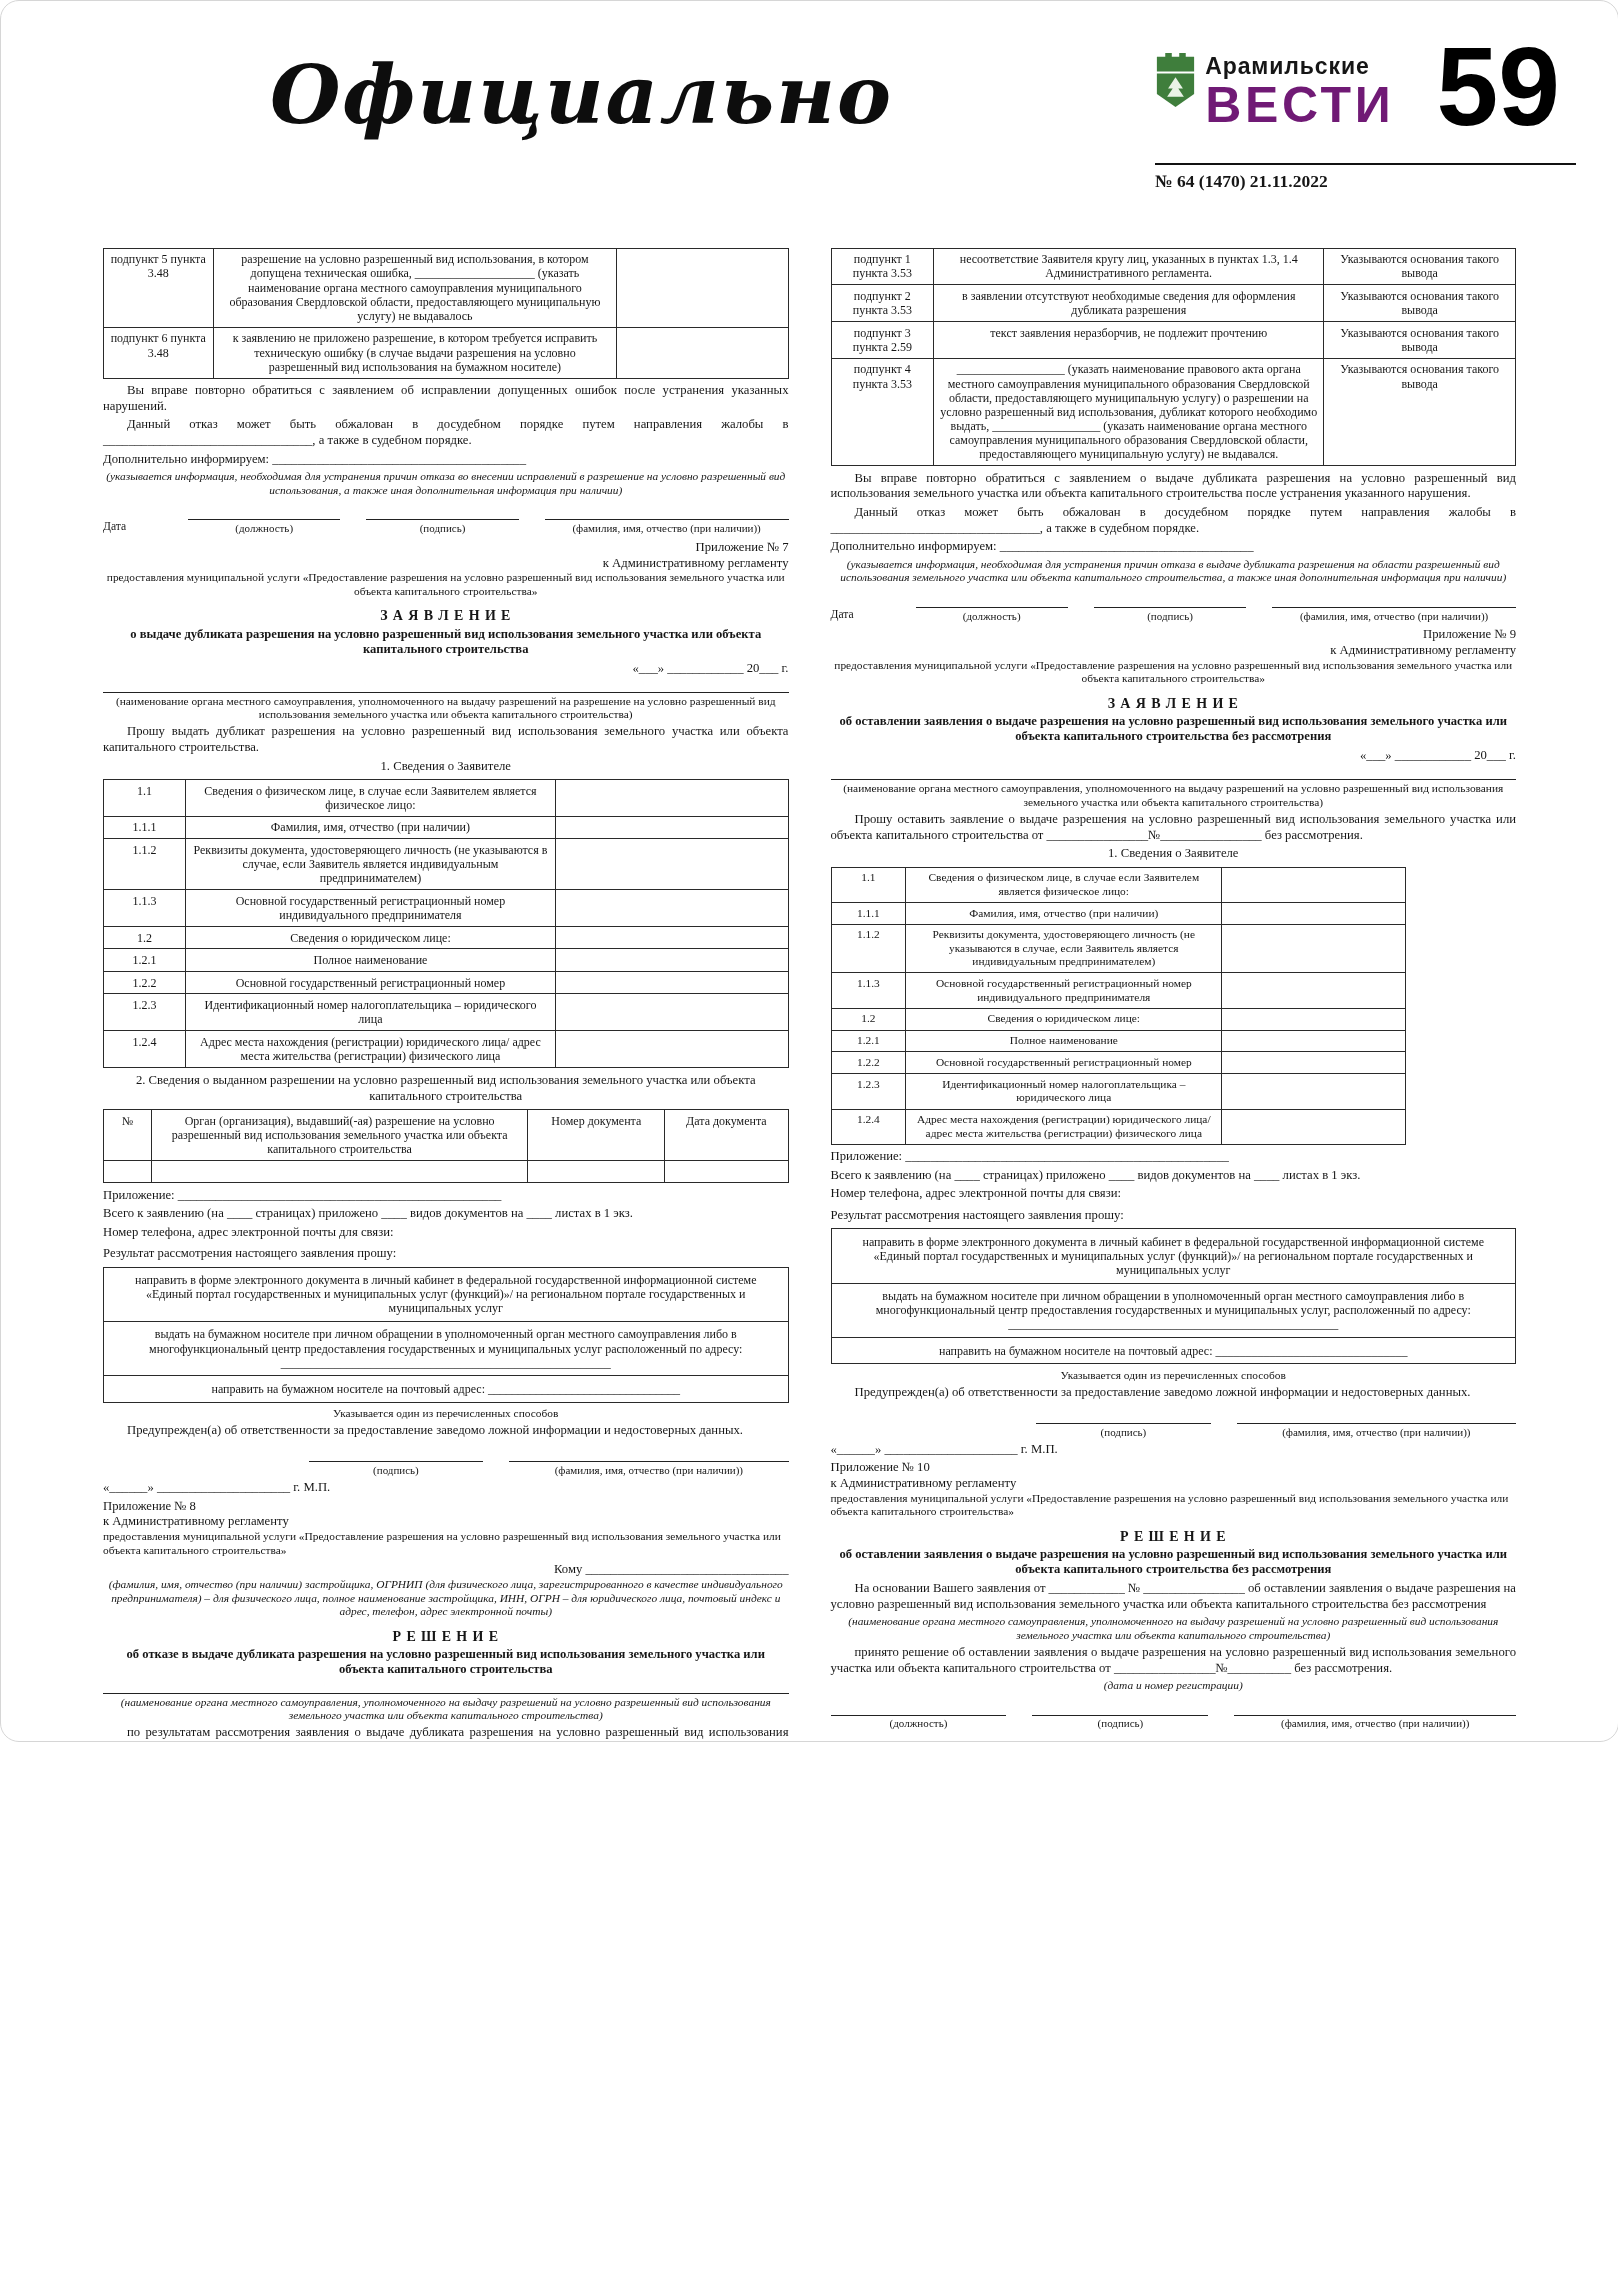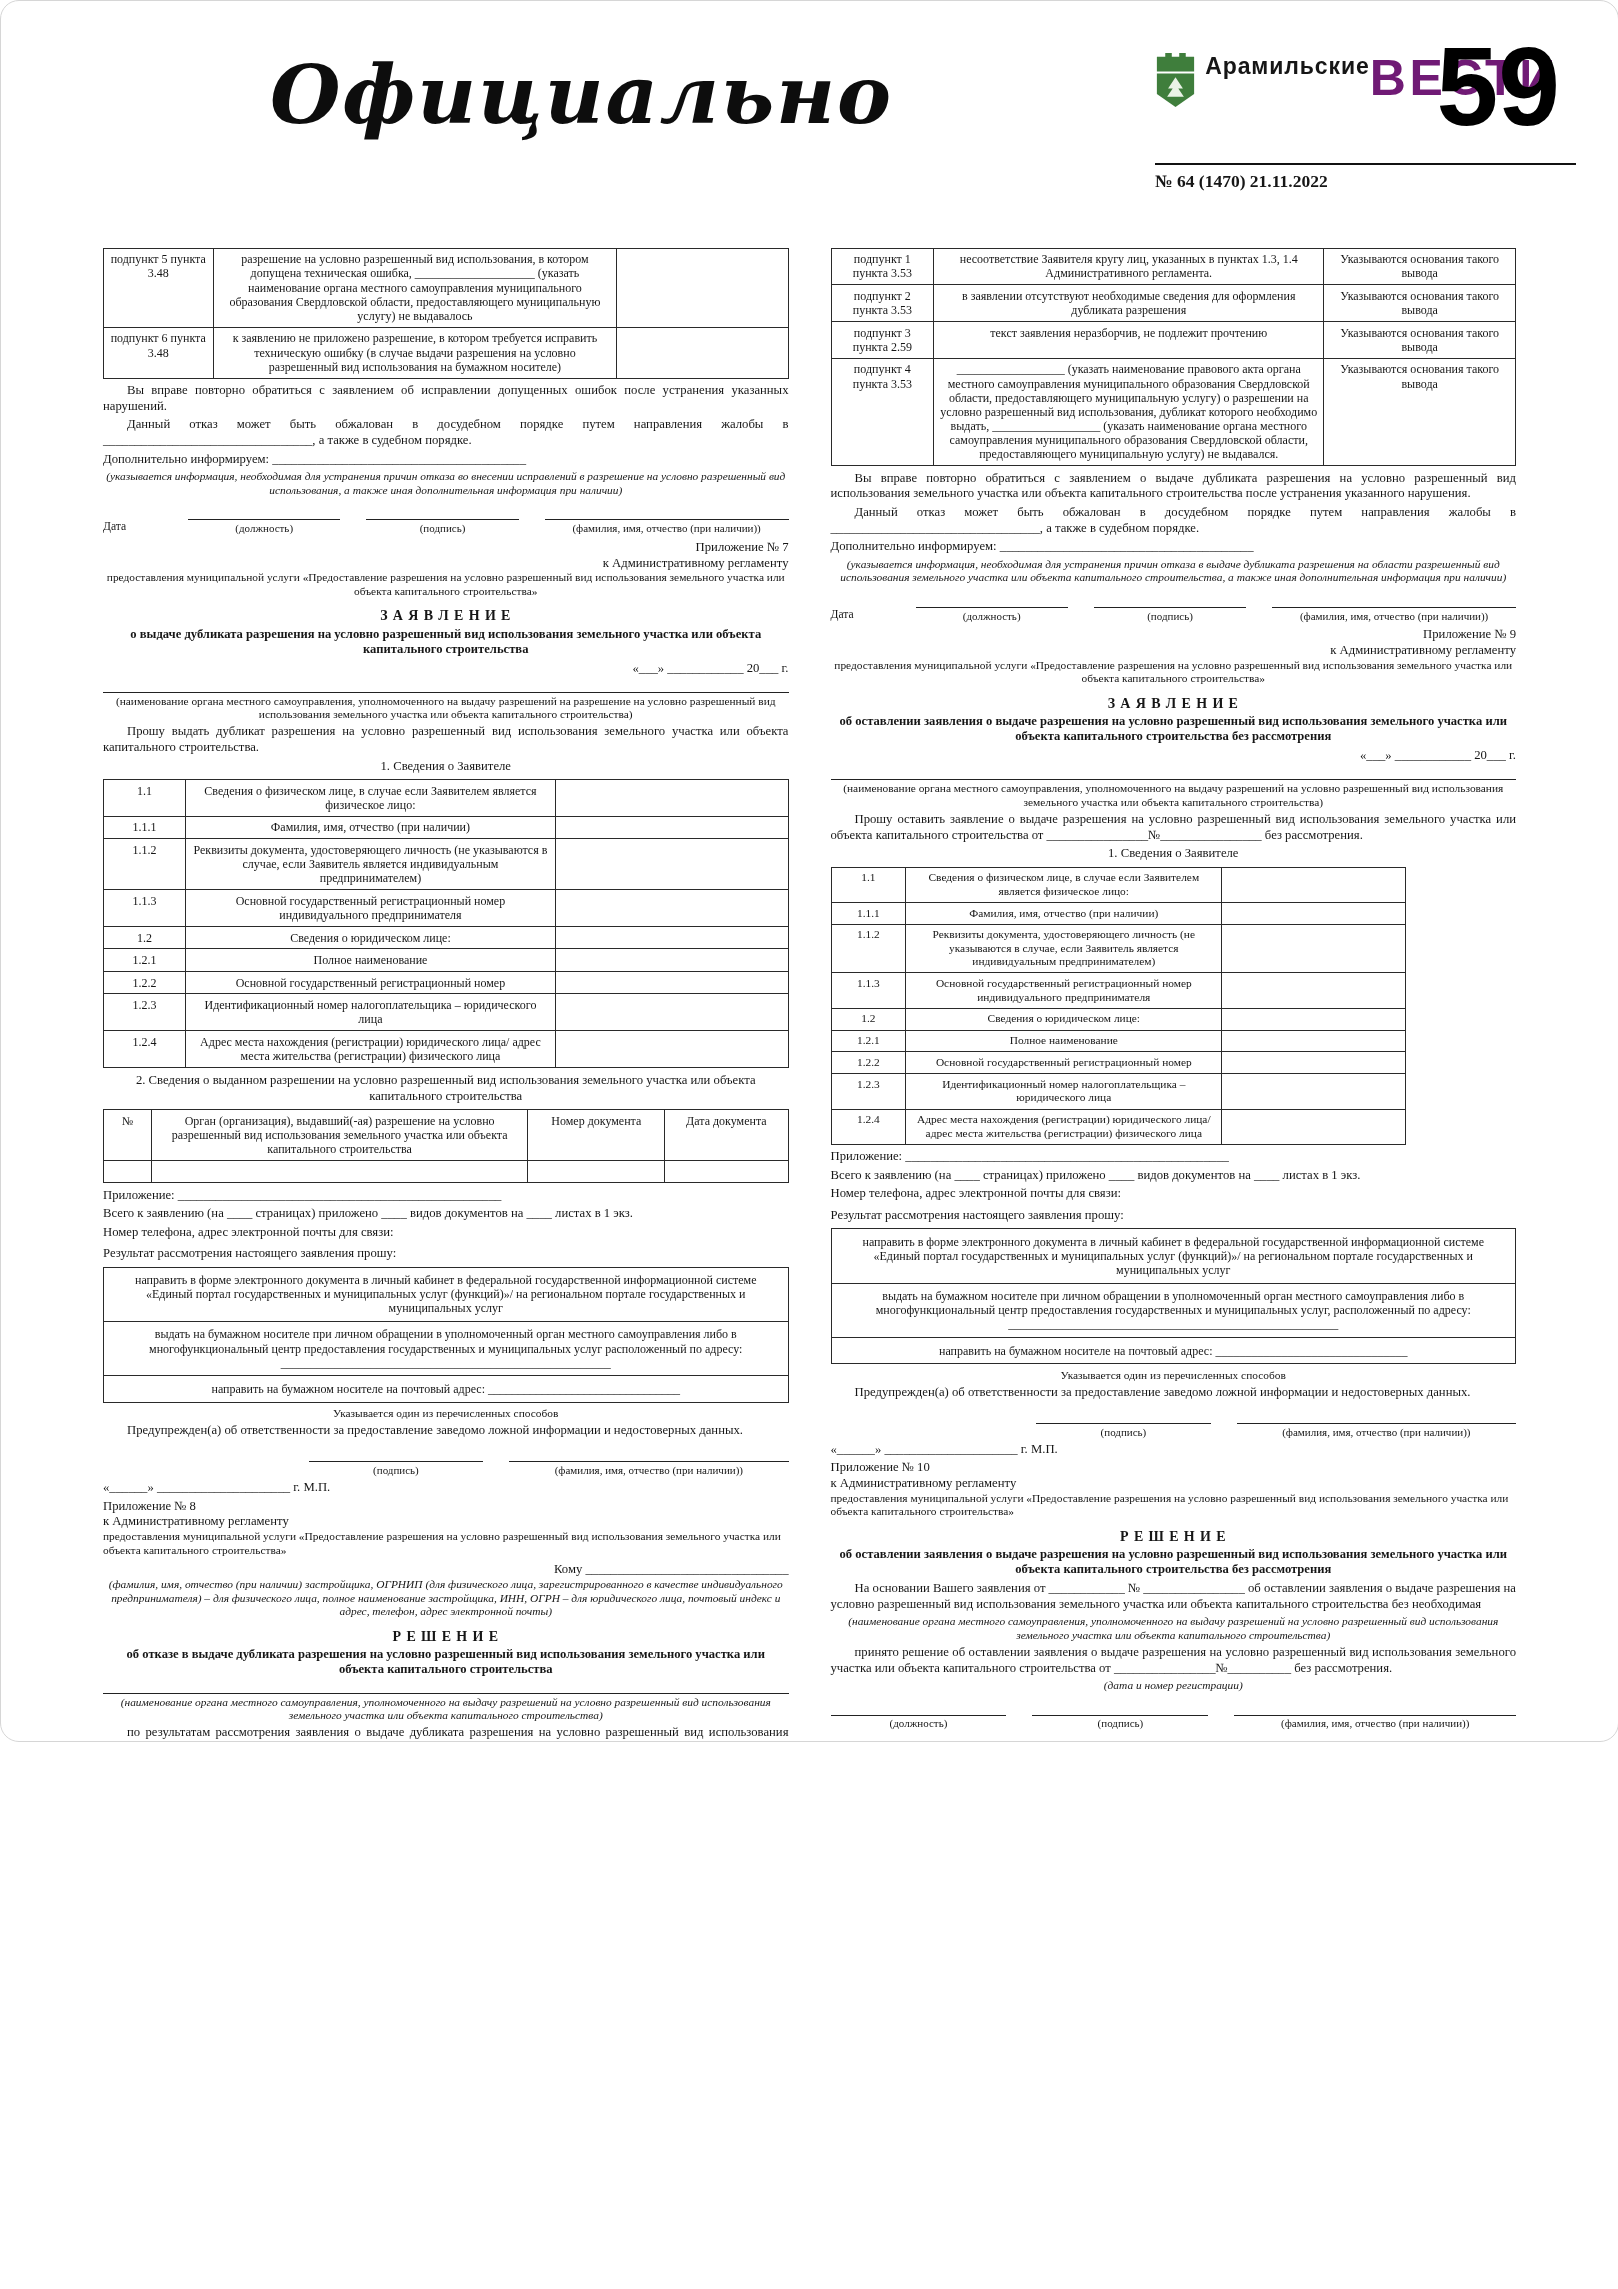--- a/index.html
+++ b/index.html
@@ -6,21 +6,21 @@
   html,body { margin:0; padding:0; background:#ffffff; }
   body { font-family:"Liberation Serif", serif; color:#161616; }
   .page { position:relative; width:1619px; height:1742px; background:#fff;
           border:1.8px solid #d6d6d6; border-radius:19px; overflow:hidden; }
 
   
   .script-title { position:absolute; left:269px; top:46px;
     font-family:"DejaVu Serif", serif; font-style:italic; font-weight:700;
     font-size:81px; letter-spacing:1.8px; color:#0d0d0d; }
   .brand { position:absolute; left:1154px; top:52px; display:flex; gap:9.2px; align-items:flex-start; }
-  .brand-names { display:flex; flex-direction:row; }
+  .brand-names { display:flex; flex-direction:column; }
   .brand-small { font-family:"Liberation Sans", sans-serif; font-weight:700; font-size:23px; letter-spacing:0.9px; }
   .brand-big { font-family:"Liberation Sans", sans-serif; font-weight:800; font-size:50px;
                letter-spacing:3.7px; line-height:0.95; margin-top:1.8px; color:#701a75; }
   .pageno { position:absolute; right:58px; top:31px; font-family:"Liberation Sans", sans-serif;
             font-weight:800; font-size:111px; line-height:1; color:#000; }
   .mast-rule { position:absolute; left:1154px; right:42px; top:162px; border-top:2.8px solid #111; }
   .issue { position:absolute; left:1154px; top:170px; font-size:17.5px; font-weight:700; }
 
   
   .cols { position:absolute; left:102px; right:102px; top:242px; display:flex; gap:42px; }
@@ -434,21 +434,21 @@
           </div>
     </div>
     <p class="p leftal">«______» _____________________ г. М.П.</p>
 
     <div class="leftal mt10">Приложение № 10</div>
     <div class="leftal">к Административному регламенту</div>
     <div class="leftal small">предоставления муниципальной услуги «Предоставление разрешения на условно разрешенный вид использования земельного участка или объекта капитального строительства»</div>
 
     <div class="doc-head">Р Е Ш Е Н И Е</div>
     <div class="doc-sub">об оставлении заявления о выдаче разрешения на условно разрешенный вид использования земельного участка или объекта капитального строительства без рассмотрения</div>
-    <p class="p ind">На основании Вашего заявления от ____________ № ________________ об оставлении заявления о выдаче разрешения на условно разрешенный вид использования земельного участка или объекта капитального строительства без необходимая</p>
+    <p class="p ind">На основании Вашего заявления от ____________ № ________________ об оставлении заявления о выдаче разрешения на условно разрешенный вид использования земельного участка или объекта капитального строительства без рассмотрения</p>
     <div class="center small it">(наименование органа местного самоуправления, уполномоченного на выдачу разрешений на условно разрешенный вид использования земельного участка или объекта капитального строительства)</div>
     <p class="p ind">принято решение об оставлении заявления о выдаче разрешения на условно разрешенный вид использования земельного участка или объекта капитального строительства от ________________№__________ без рассмотрения.</p>
     <div class="center small it">(дата и номер регистрации)</div>
 
     <div class="sig mt14">
       <div class="slot">
             <div class="line"></div>
             <div class="lab">(должность)</div>
           </div>
       <div class="slot">

